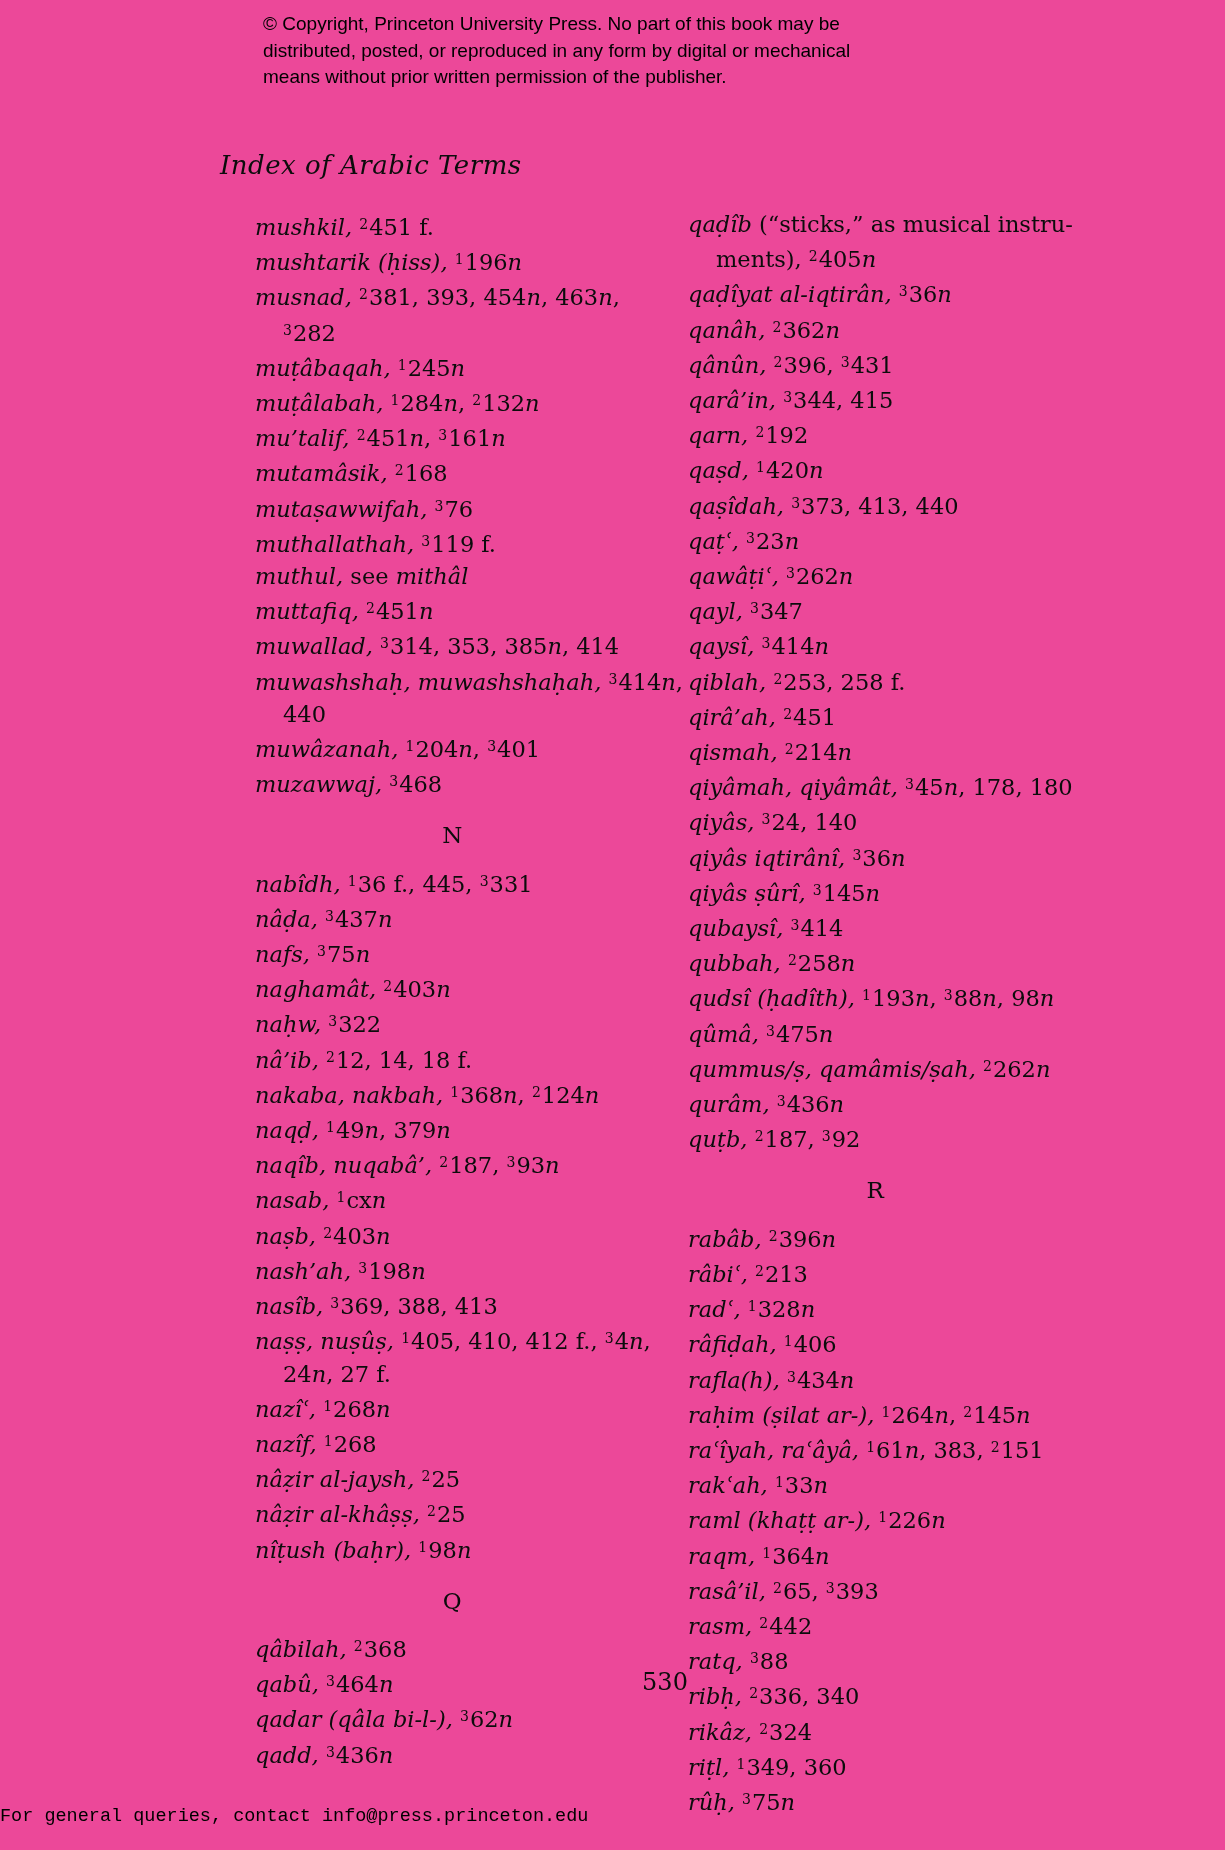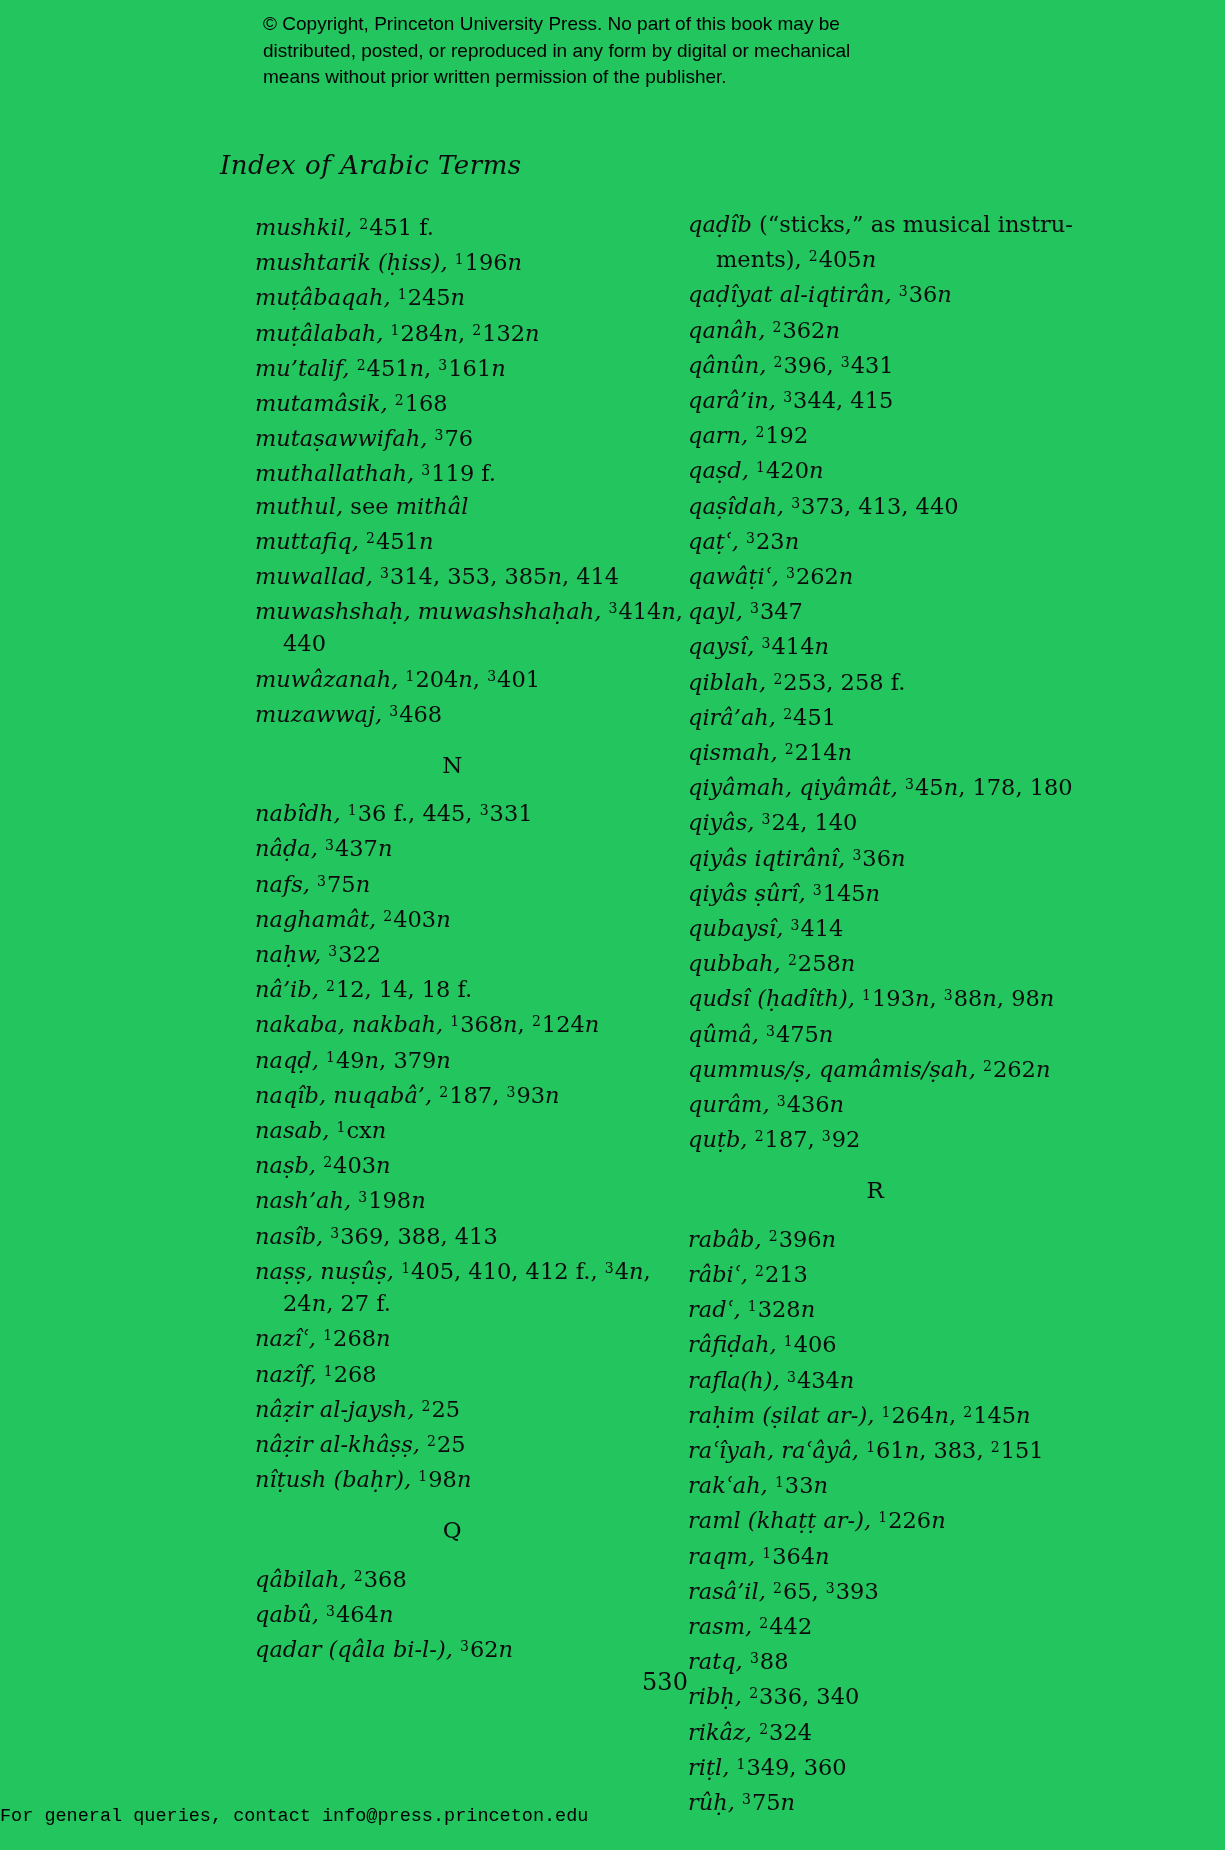--- a/index.html
+++ b/index.html
@@ -3,21 +3,21 @@
 <meta charset="utf-8">
 <style>
   html,body { margin:0; padding:0; }
   body {
     width:1225px; height:1850px;
     background:#ffffff;
     position:relative;
     font-family:"DejaVu Serif", serif;
     color:#0c0c0c;
   }
-  .page { position:absolute; inset:0; background:#22c55e; overflow:hidden; }
+  .page { position:absolute; inset:0; background:#ec4899; overflow:hidden; }
 
   #copyright {
     position:absolute; left:263px; top:11px;
     font-family:"Liberation Sans", sans-serif;
     font-size:19px; line-height:26.5px; color:#000;
   }
 
   #title {
     position:absolute; left:220px; top:150px; width:814px;
     text-align:left;
@@ -73,20 +73,24 @@
   <div id="title">Index of Arabic Terms</div>
 
   <div id="col-left" class="col">
       <div class="entry">
         <div class="line"><span class="it">mushkil, </span><span class="sup">2</span><span class="rm">451 f.</span></div>
       </div>
       <div class="entry">
         <div class="line"><span class="it">mushtarik (ḥiss), </span><span class="sup">1</span><span class="rm">196</span><span class="it">n</span></div>
       </div>
       <div class="entry">
+        <div class="line"><span class="it">musnad, </span><span class="sup">2</span><span class="rm">381, 393, 454</span><span class="it">n</span><span class="rm">, 463</span><span class="it">n</span><span class="rm">,</span></div>
+        <div class="line cont"><span class="sup">3</span><span class="rm">282</span></div>
+      </div>
+      <div class="entry">
         <div class="line"><span class="it">muṭâbaqah, </span><span class="sup">1</span><span class="rm">245</span><span class="it">n</span></div>
       </div>
       <div class="entry">
         <div class="line"><span class="it">muṭâlabah, </span><span class="sup">1</span><span class="rm">284</span><span class="it">n</span><span class="rm">, </span><span class="sup">2</span><span class="rm">132</span><span class="it">n</span></div>
       </div>
       <div class="entry">
         <div class="line"><span class="it">mu’talif, </span><span class="sup">2</span><span class="rm">451</span><span class="it">n</span><span class="rm">, </span><span class="sup">3</span><span class="rm">161</span><span class="it">n</span></div>
       </div>
       <div class="entry">
         <div class="line"><span class="it">mutamâsik, </span><span class="sup">2</span><span class="rm">168</span></div>
@@ -178,20 +182,23 @@
       <div class="sec">Q</div>
       <div class="entry">
         <div class="line"><span class="it">qâbilah, </span><span class="sup">2</span><span class="rm">368</span></div>
       </div>
       <div class="entry">
         <div class="line"><span class="it">qabû, </span><span class="sup">3</span><span class="rm">464</span><span class="it">n</span></div>
       </div>
       <div class="entry">
         <div class="line"><span class="it">qadar (qâla bi-l-), </span><span class="sup">3</span><span class="rm">62</span><span class="it">n</span></div>
       </div>
+      <div class="entry">
+        <div class="line"><span class="it">qadd, </span><span class="sup">3</span><span class="rm">436</span><span class="it">n</span></div>
+      </div>
     </div>
   <div id="col-right" class="col">
       <div class="entry">
         <div class="line"><span class="it">qaḍîb </span><span class="rm">(“sticks,” as musical instru-</span></div>
         <div class="line cont"><span class="rm">ments), </span><span class="sup">2</span><span class="rm">405</span><span class="it">n</span></div>
       </div>
       <div class="entry">
         <div class="line"><span class="it">qaḍîyat al-iqtirân, </span><span class="sup">3</span><span class="rm">36</span><span class="it">n</span></div>
       </div>
       <div class="entry">

